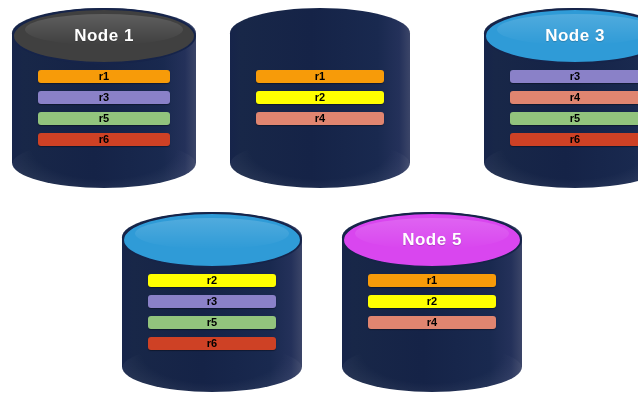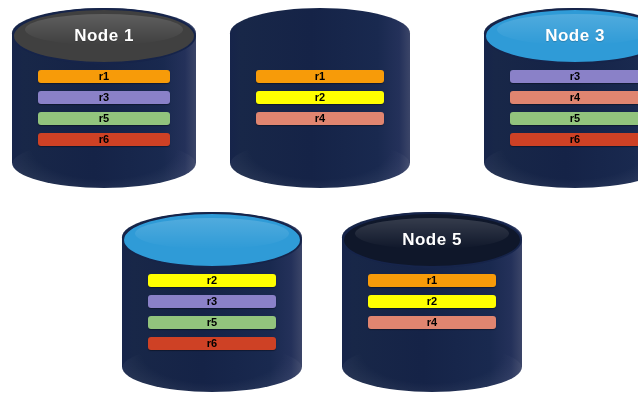--- a/index.html
+++ b/index.html
@@ -203,21 +203,21 @@
           <span class="bar-label">r5</span>
         </div>
         <div class="bar" style="background: rgb(206, 65, 37);">
           <span class="bar-label">r6</span>
         </div>
       </div>
     </div>
     <div class="node" style="left: 342px; top: 212px; width: 180px; height: 180px;">
       <div class="cyl-body"></div>
       <div class="cyl-bottom-shade"></div>
-      <div class="cyl-top" style="height: 56px; background: #0f172a; text-align: center;">
+      <div class="cyl-top" style="height: 56px; background: #d946ef; text-align: center;">
         <div class="cyl-top-gloss"></div>
         <div class="node-title">Node 5</div>
       </div>
       <div class="bars" style="top: 62px; left: 26px; right: 26px;">
         <div class="bar" style="background: rgb(247, 155, 9);">
           <span class="bar-label">r1</span>
         </div>
         <div class="bar" style="background: rgb(255, 255, 0);">
           <span class="bar-label">r2</span>
         </div>

